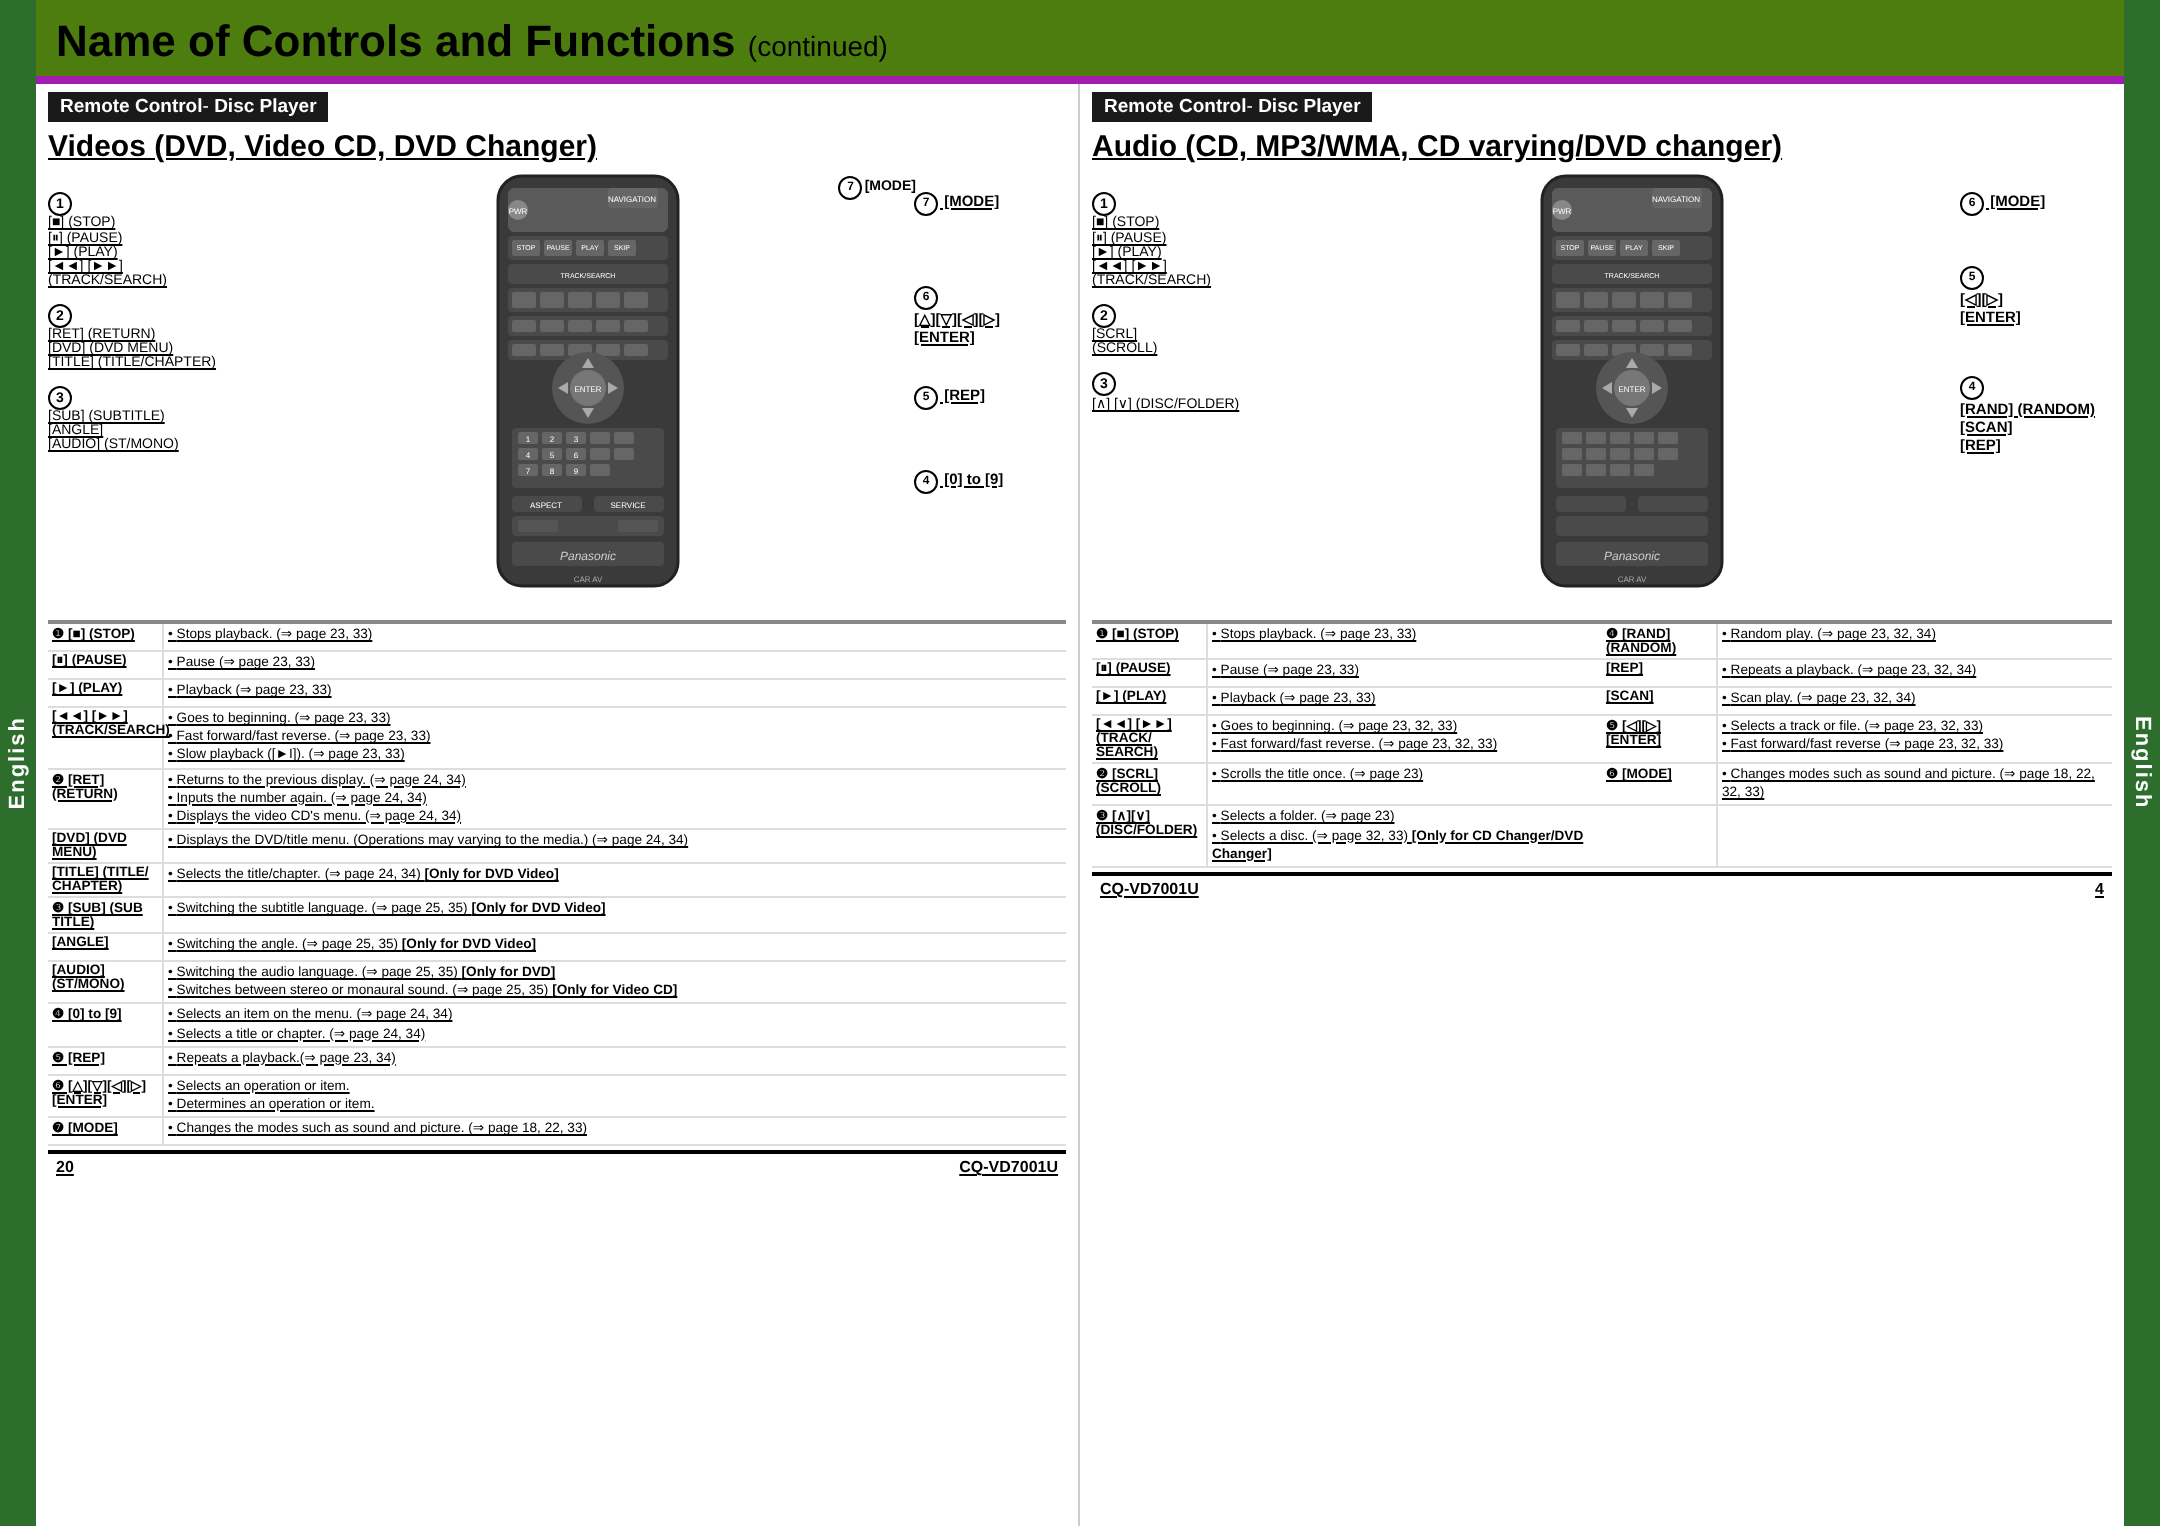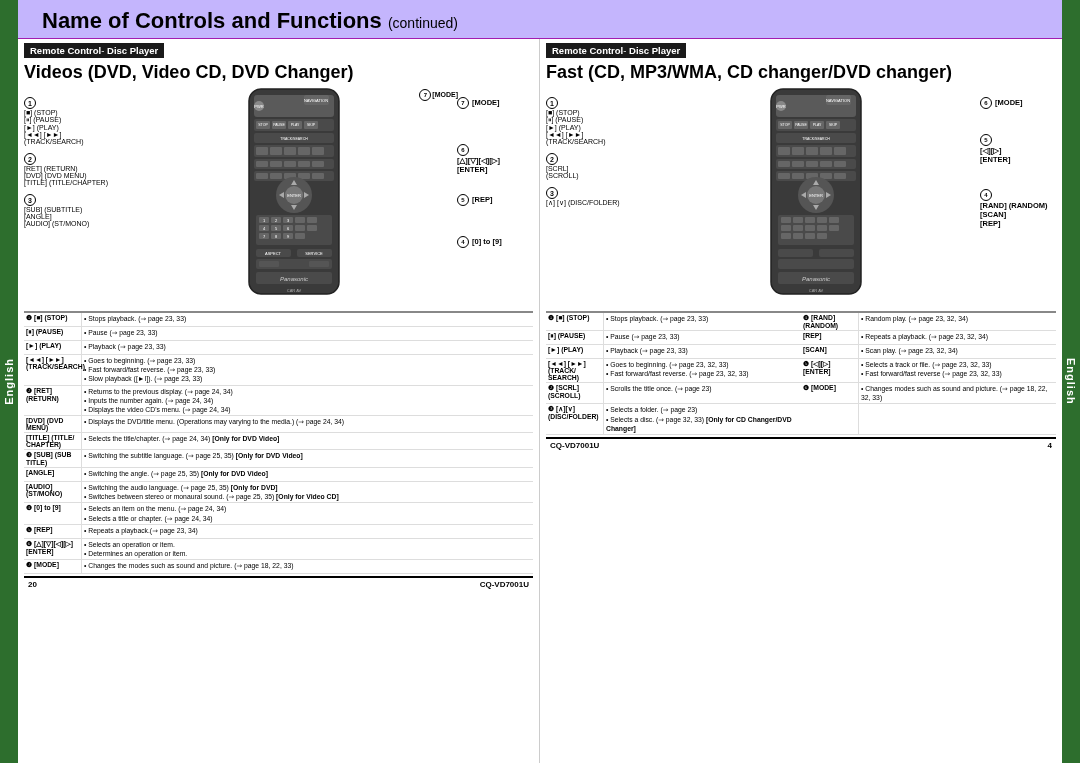--- a/index.html
+++ b/index.html
@@ -57,39 +57,40 @@
       margin-right: 18px;
       width: calc(1080px - 36px);
       height: 763px;
       display: flex;
       flex-direction: column;
       background: #fff;
     }
 
     
     .page-header {
-      background: #c4b5fd;
-      padding: 8px 10px 4px 24px;
-      border-bottom: 1px solid #a21caf;
+      background: #4d7c0f;
+      padding: 8px 10px 4px 10px;
+      border-bottom: 4px solid #a21caf;
     }
     .page-header h1 {
       font-size: 22px;
       font-weight: bold;
       color: #000;
     }
     .page-header h1 span.continued {
       font-size: 14px;
       font-weight: normal;
     }
 
     
     .two-col {
       display: flex;
       flex: 1;
       height: calc(763px - 50px);
+      text-decoration: underline;
     }
 
     .left-col {
       width: 50%;
       border-right: 1px solid #ccc;
       display: flex;
       flex-direction: column;
       padding: 4px 6px 4px 6px;
       overflow: hidden;
     }
@@ -109,21 +110,21 @@
       font-weight: bold;
       padding: 2px 6px;
       display: inline-block;
       margin-bottom: 2px;
     }
     .remote-badge span.dash {
       font-weight: normal;
     }
 
     .section-title {
-      font-size: 18px;
+      font-size: 15px;
       font-weight: bold;
       color: #000;
       margin-bottom: 4px;
     }
 
     
     .upper-section {
       display: flex;
       flex-direction: row;
       height: 220px;
@@ -522,21 +523,21 @@
         </div>
       </div>
     </div>
 
     <div class="right-col">
       <div style="margin-bottom:2px;">
         <span class="remote-badge">
           <span>Remote Control</span><span class="dash">- </span><span>Disc Player</span>
         </span>
       </div>
-      <div class="section-title">Fast (CD, MP3/WMA, CD changer/DVD changer)</div>
+      <div class="section-title">Audio (CD, MP3/WMA, CD varying/DVD changer)</div>
 
       <div class="upper-section">
 
         <div class="labels-left">
           <div class="label-group">
             <div><span class="circled">1</span></div>
             <div style="font-size:7px;">[■] (STOP)</div>
             <div style="font-size:7px;">[⏸] (PAUSE)</div>
             <div style="font-size:7px;">[►] (PLAY)</div>
             <div style="font-size:7px;">[◄◄] [►►]</div>

